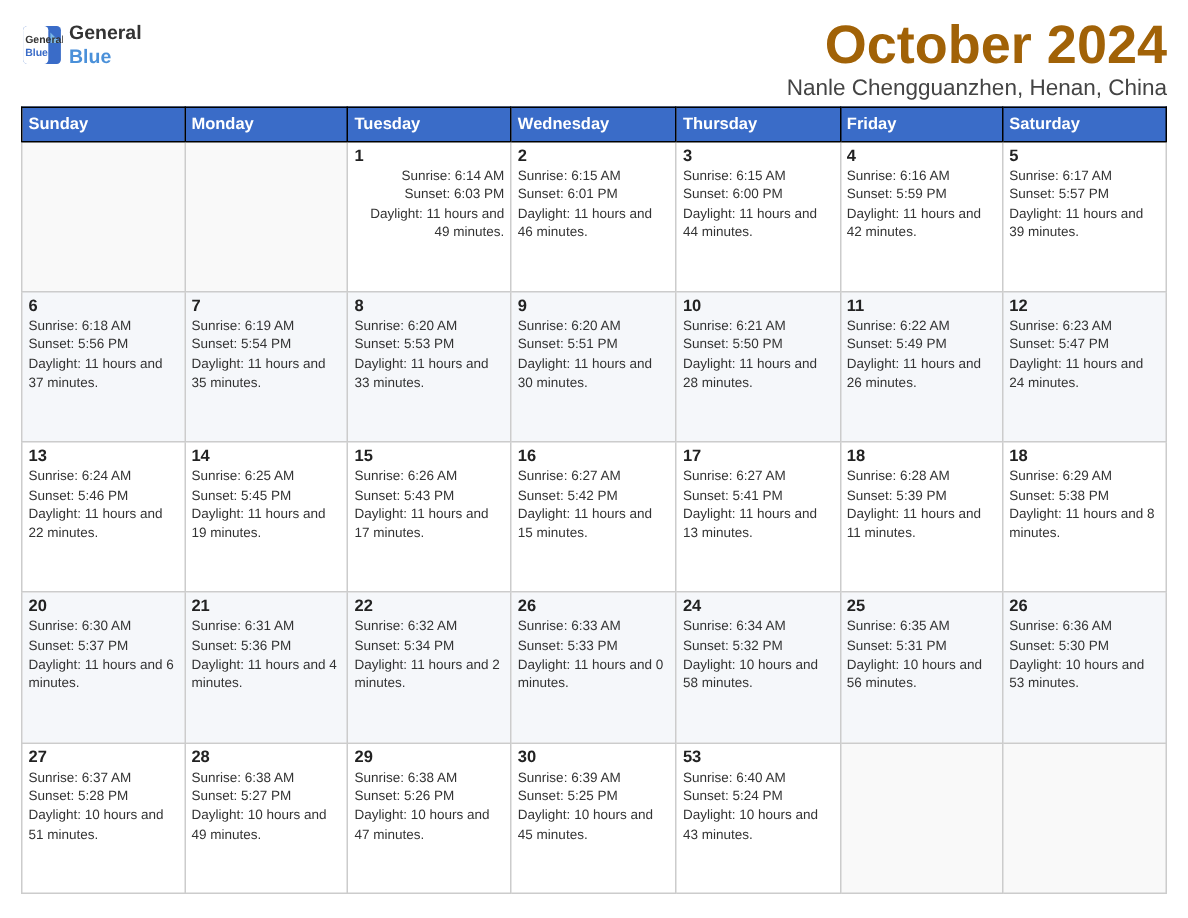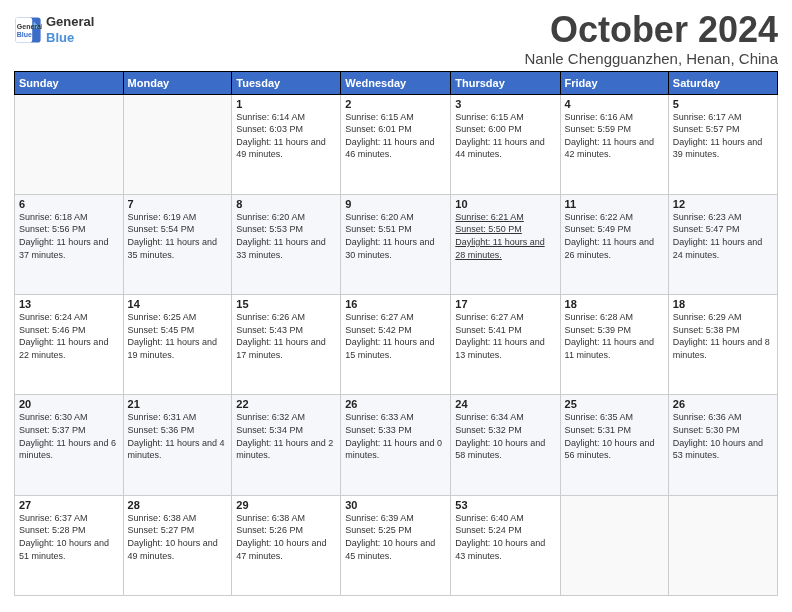--- a/index.html
+++ b/index.html
@@ -41,21 +41,21 @@
     .logo-icon {
       width: 28px;
       height: 28px;
     }
     .title-block {
       text-align: right;
     }
     .month-title {
       font-size: 36px;
       font-weight: bold;
-      color: #404040;
+      color: #a16207;
       line-height: 1.1;
     }
     .location {
       font-size: 15px;
       color: #444;
     }
     .calendar {
       flex: 1;
       border-collapse: collapse;
       width: 100%;
@@ -139,21 +139,21 @@
         <th>Friday</th>
         <th>Saturday</th>
       </tr>
     </thead>
     <tbody id="calendar-body">
     <tr>
           <td class="empty-cell"></td>
           <td class="empty-cell"></td>
           <td>
             <span class="day-number">1</span>
-            <div class="day-info" style="white-space: pre-line;">Sunrise: 6:14 AM
+            <div class="day-info" style="white-space: pre-line; text-align: right;">Sunrise: 6:14 AM
 Sunset: 6:03 PM
 Daylight: 11 hours and 49 minutes.</div>
           </td>
           <td>
             <span class="day-number">2</span>
             <div class="day-info" style="white-space: pre-line;">Sunrise: 6:15 AM
 Sunset: 6:01 PM
 Daylight: 11 hours and 46 minutes.</div>
           </td>
           <td>
@@ -195,21 +195,21 @@
 Daylight: 11 hours and 33 minutes.</div>
           </td>
           <td>
             <span class="day-number">9</span>
             <div class="day-info" style="white-space: pre-line;">Sunrise: 6:20 AM
 Sunset: 5:51 PM
 Daylight: 11 hours and 30 minutes.</div>
           </td>
           <td>
             <span class="day-number">10</span>
-            <div class="day-info" style="white-space: pre-line; text-decoration: underline;">Sunrise: 6:21 AM
+            <div class="day-info" style="white-space: pre-line;">Sunrise: 6:21 AM
 Sunset: 5:50 PM
 Daylight: 11 hours and 28 minutes.</div>
           </td>
           <td>
             <span class="day-number">11</span>
             <div class="day-info" style="white-space: pre-line;">Sunrise: 6:22 AM
 Sunset: 5:49 PM
 Daylight: 11 hours and 26 minutes.</div>
           </td>
           <td>

